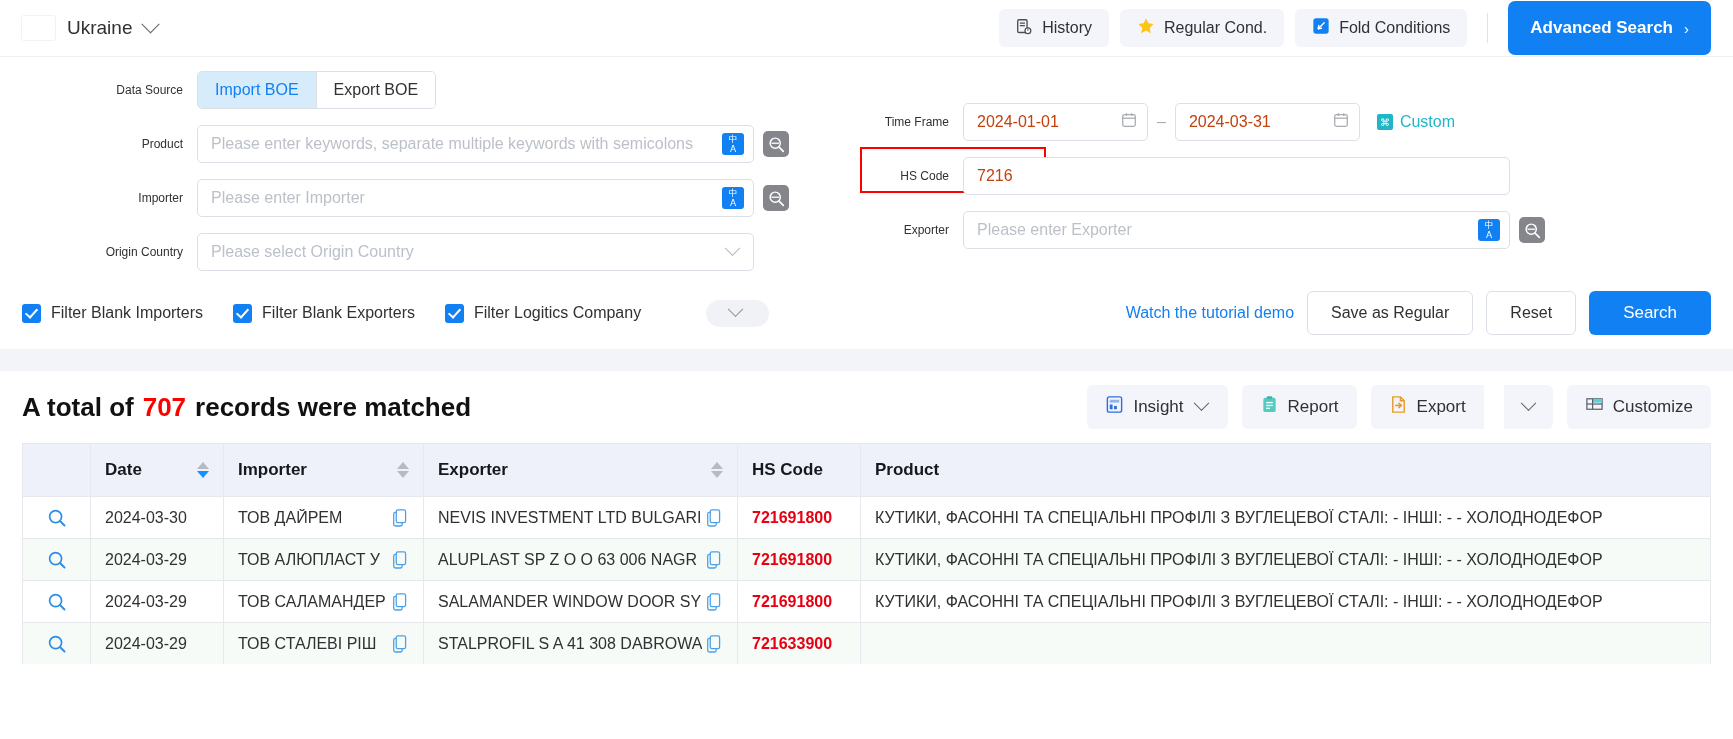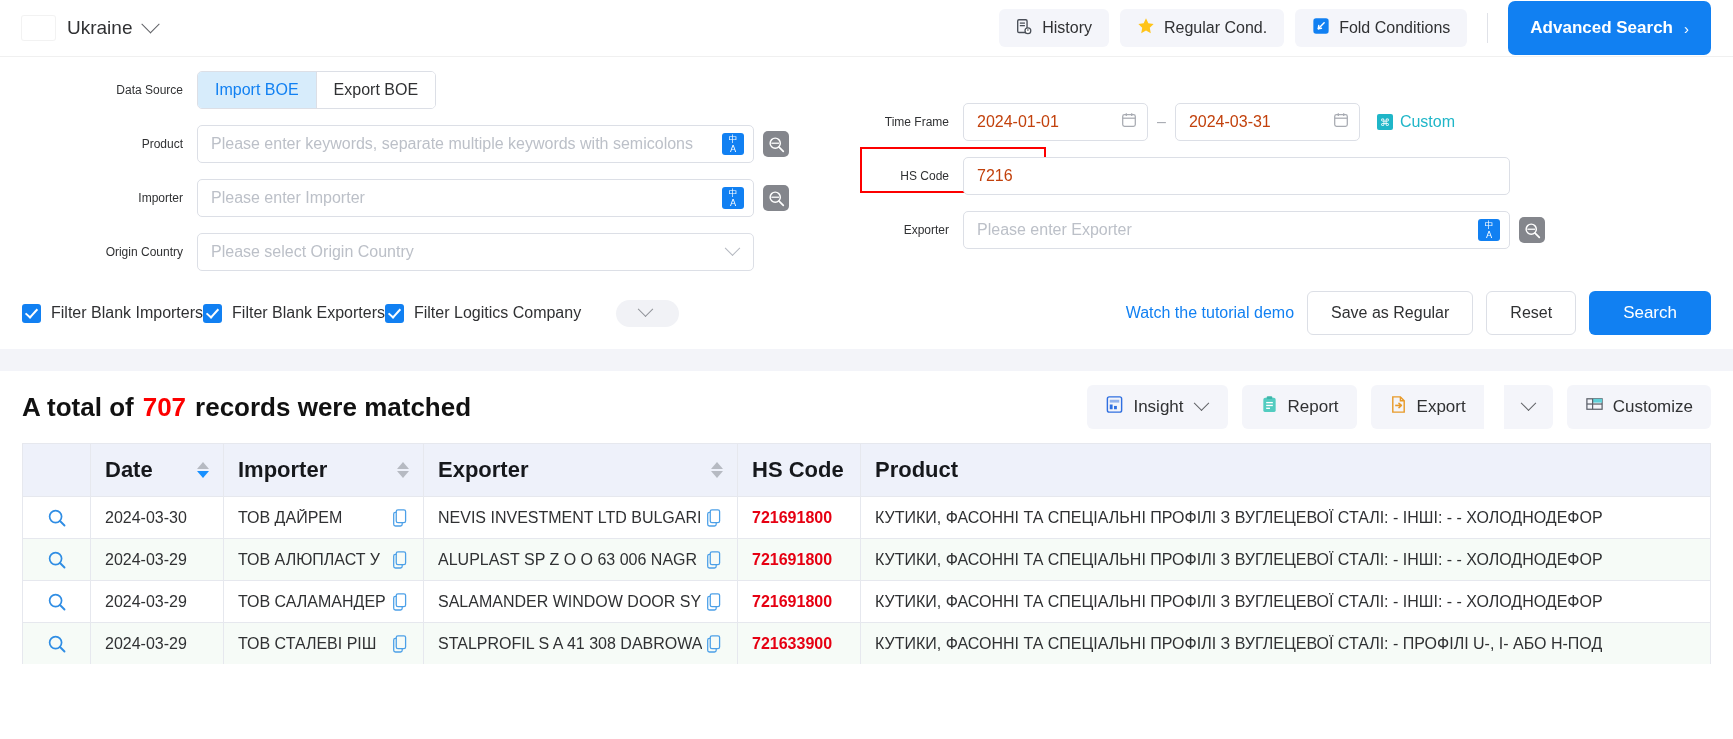--- a/index.html
+++ b/index.html
@@ -151,21 +151,21 @@
   }
   .hs-wrap { position: relative; display: flex; align-items: center; }
   .hs-inp { width: 547px; }
   .w-exporter { width: 547px; }
 
   
   .bottom-row {
     display: flex; align-items: center;
     padding: 0 22px; margin-top: 4px;
   }
-  .cbx-grp { display: flex; align-items: center; }
+  .cbx-grp { display: flex; align-items: center; gap: 30px; }
   .cbx { display: inline-flex; align-items: center; gap: 10px; cursor: pointer; }
   .cbx .box {
     width: 19px; height: 19px; border-radius: 3px;
     background: #1180f2; position: relative; flex: 0 0 auto;
   }
   .cbx .box::after {
     content: ""; position: absolute;
     left: 6px; top: 2px; width: 5px; height: 10px;
     border-right: 2px solid #fff; border-bottom: 2px solid #fff;
     transform: rotate(42deg);
@@ -220,21 +220,21 @@
   .th, .td {
     border-right: 1px solid #e6e8ee;
     display: flex; align-items: center;
     padding: 0 14px;
     font-size: 16px;
     min-height: 41px;
     overflow: hidden;
     white-space: nowrap;
   }
   .thead { background: #eef1fa; }
-  .thead .th { font-weight: 700; color: #16181c; min-height: 52px; font-size: 22px; }
+  .thead .th { font-weight: 700; color: #16181c; min-height: 52px; font-size: 17px; }
   .tbody .tr { border-top: 1px solid #e6e8ee; min-height: 41px; }
   .tbody .tr:nth-child(even) { background: #f6fbf7; }
   .c-icon  { width: 68px; justify-content: center; padding: 0; }
   .c-date  { width: 133px; }
   .c-imp   { width: 200px; }
   .c-exp   { width: 314px; }
   .c-hs    { width: 123px; }
   .c-prod  { flex: 1; border-right: none; }
   .sorter {
     margin-left: auto; display: flex; flex-direction: column;
@@ -687,20 +687,17 @@
         <div class="td c-exp">
           <span class="txt">STALPROFIL S A 41 308 DABROWA</span>
           <span class="copy-ico"><svg viewBox="0 0 20 22">
                 <rect x="5" y="2" width="11" height="15" rx="2" fill="none" stroke="#4ca0e8" stroke-width="1.5"></rect>
                 <path d="M12 17v2a2 2 0 0 1-2 2H4a2 2 0 0 1-2-2V7a2 2 0 0 1 2-2h1" fill="none" stroke="#4ca0e8" stroke-width="1.5"></path>
               </svg></span>
         </div>
         <div class="td c-hs">
             <span class="hs-val">721633900</span>
           </div>
-        <div class="td c-prod">
-            <span class="txt">КУТИКИ, ФАСОННІ ТА СПЕЦІАЛЬНІ ПРОФІЛІ З ВУГЛЕЦЕВОЇ СТАЛІ: - ПРОФІЛІ U-, I- АБО Н-ПОД</span>
-          </div>
       </div>
 
     </div>
   </div>
 </div>
 
 </body></html>

